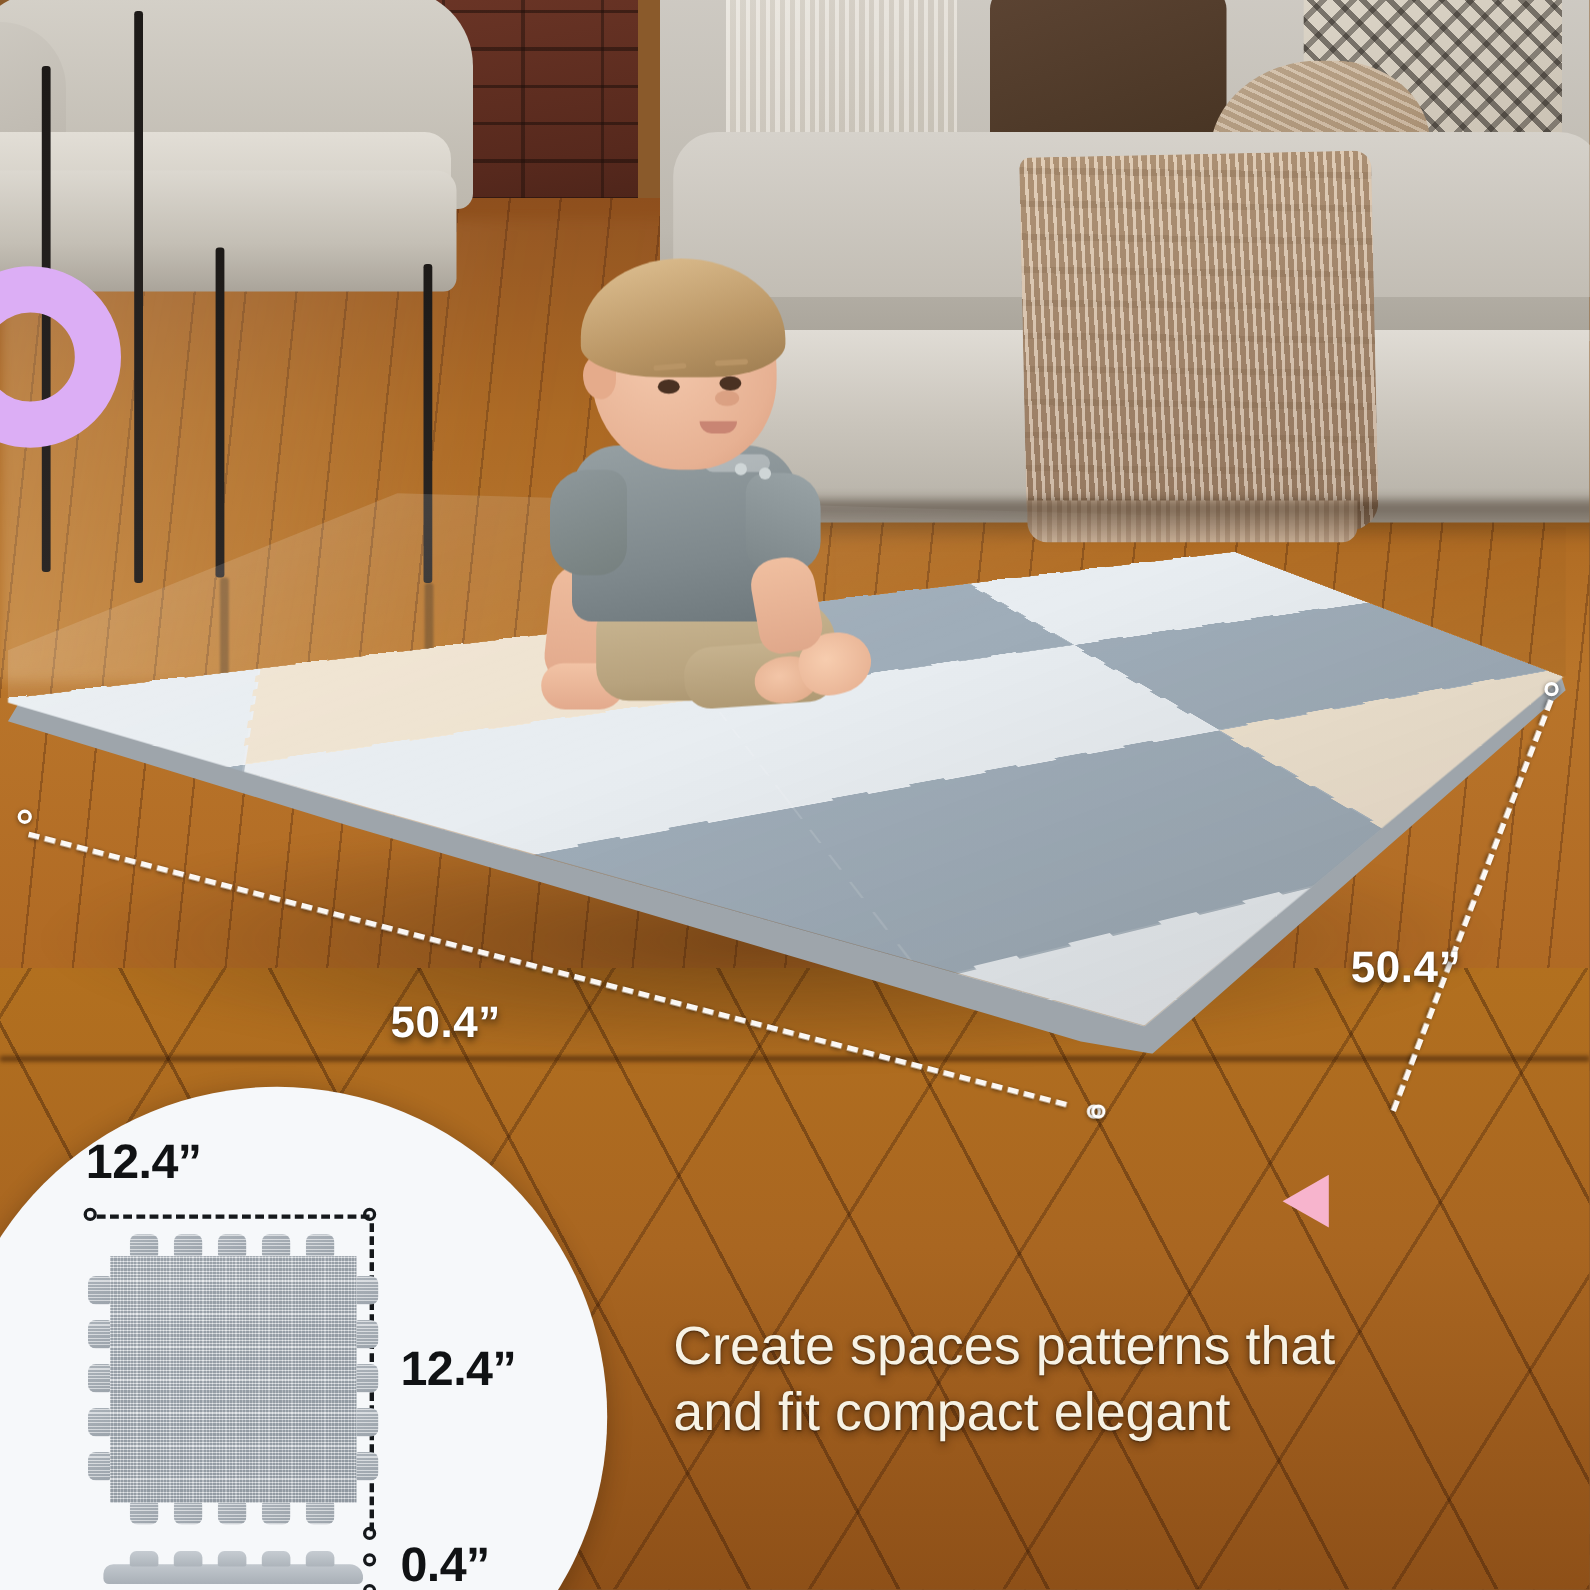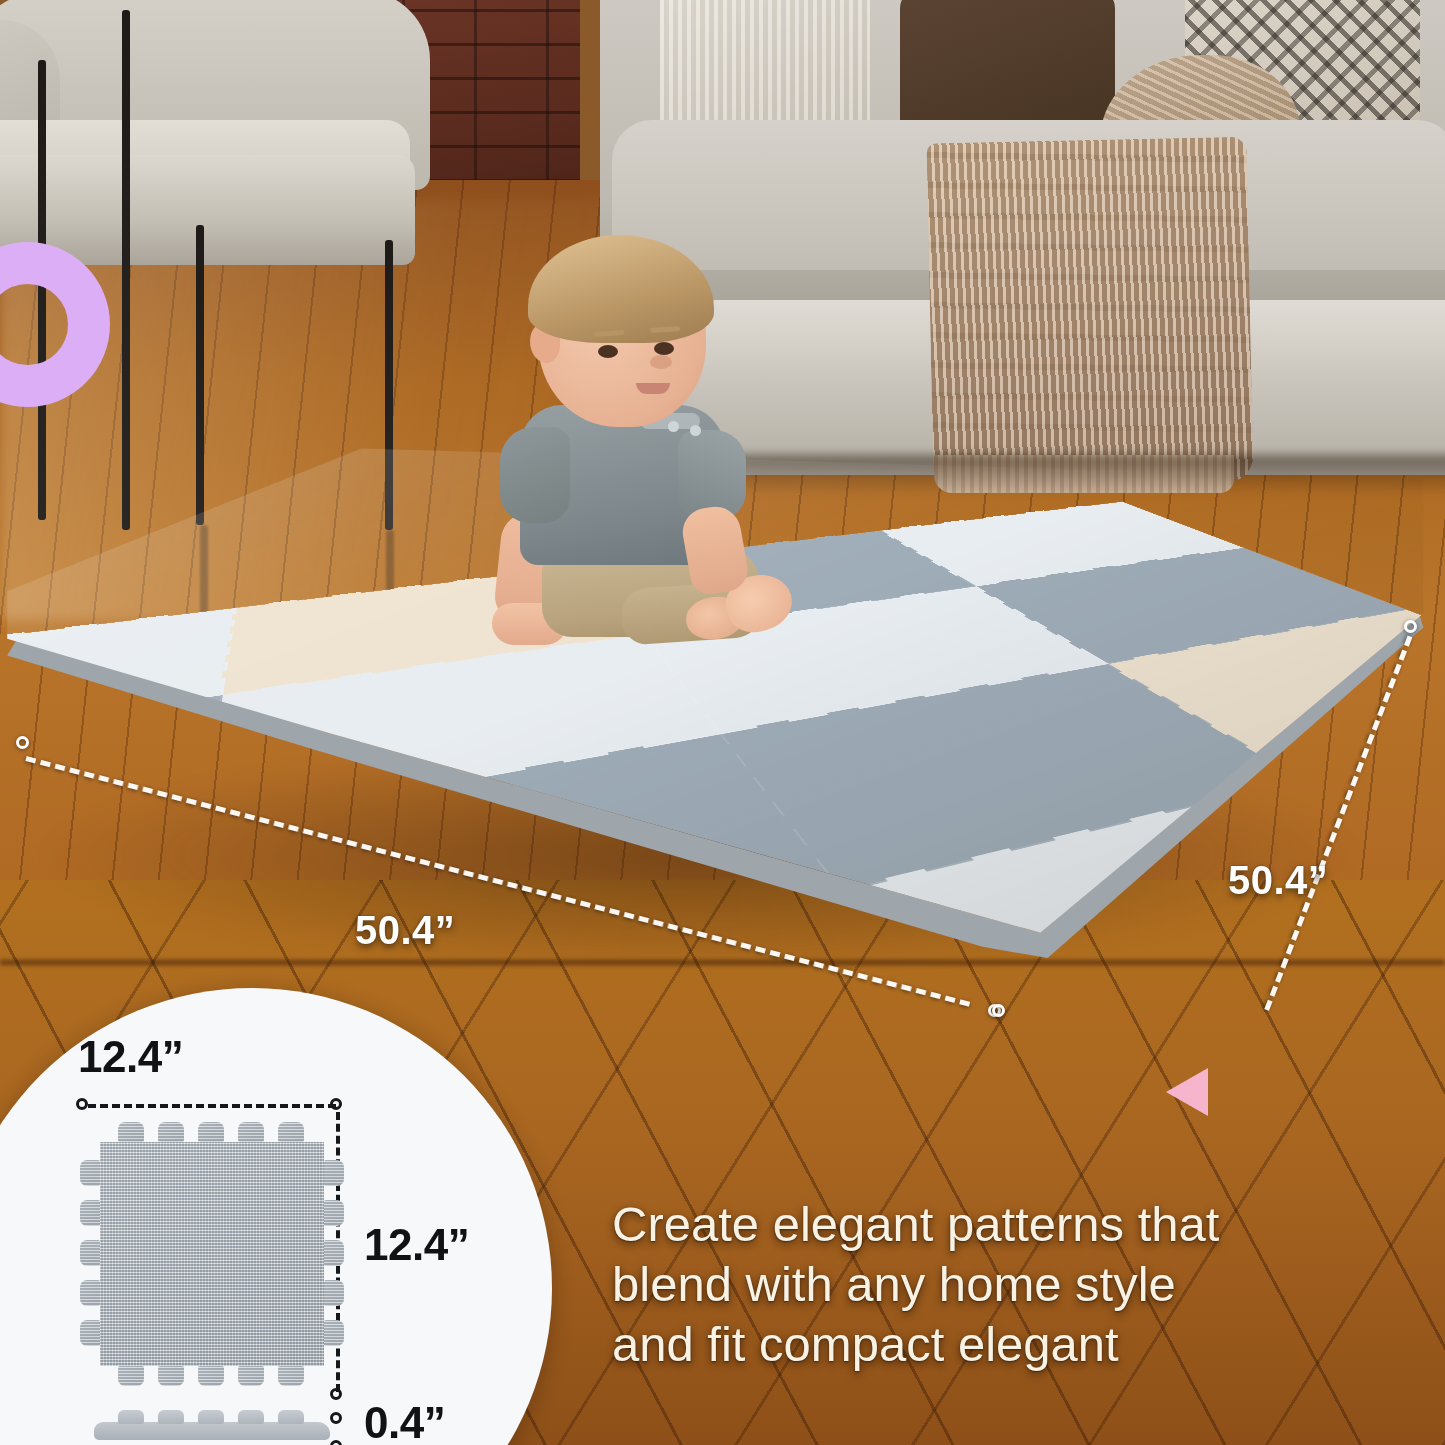--- a/index.html
+++ b/index.html
@@ -470,22 +470,21 @@
     <div class="dim-label" style="left:355px; top:908px;">50.4”</div>
 
     <div class="dim-cap" style="left:1404px; top:620px;"></div>
     <div class="dim-line" style="left:1410px; top:634px; width:400px; transform:rotate(111deg); transform-origin:left center;"></div>
     <div class="dim-cap" style="left:992px;  top:1004px;"></div>
     <div class="dim-label" style="left:1228px; top:858px;">50.4”</div>
   </div>
 
 
   <div id="caption">
-    <div>Create elegant patterns that</div>
-    <div>blend with any home style</div>
+    <div>Create spaces patterns that</div>
     <div>and fit compact elegant</div>
   </div>
 
   <div id="ring"></div>
   <div id="triangle"></div>
 
   <div id="inset">
     <div id="inset-inner">
 
       <div class="ins-label" style="left:78px; top:44px;">12.4”</div>

